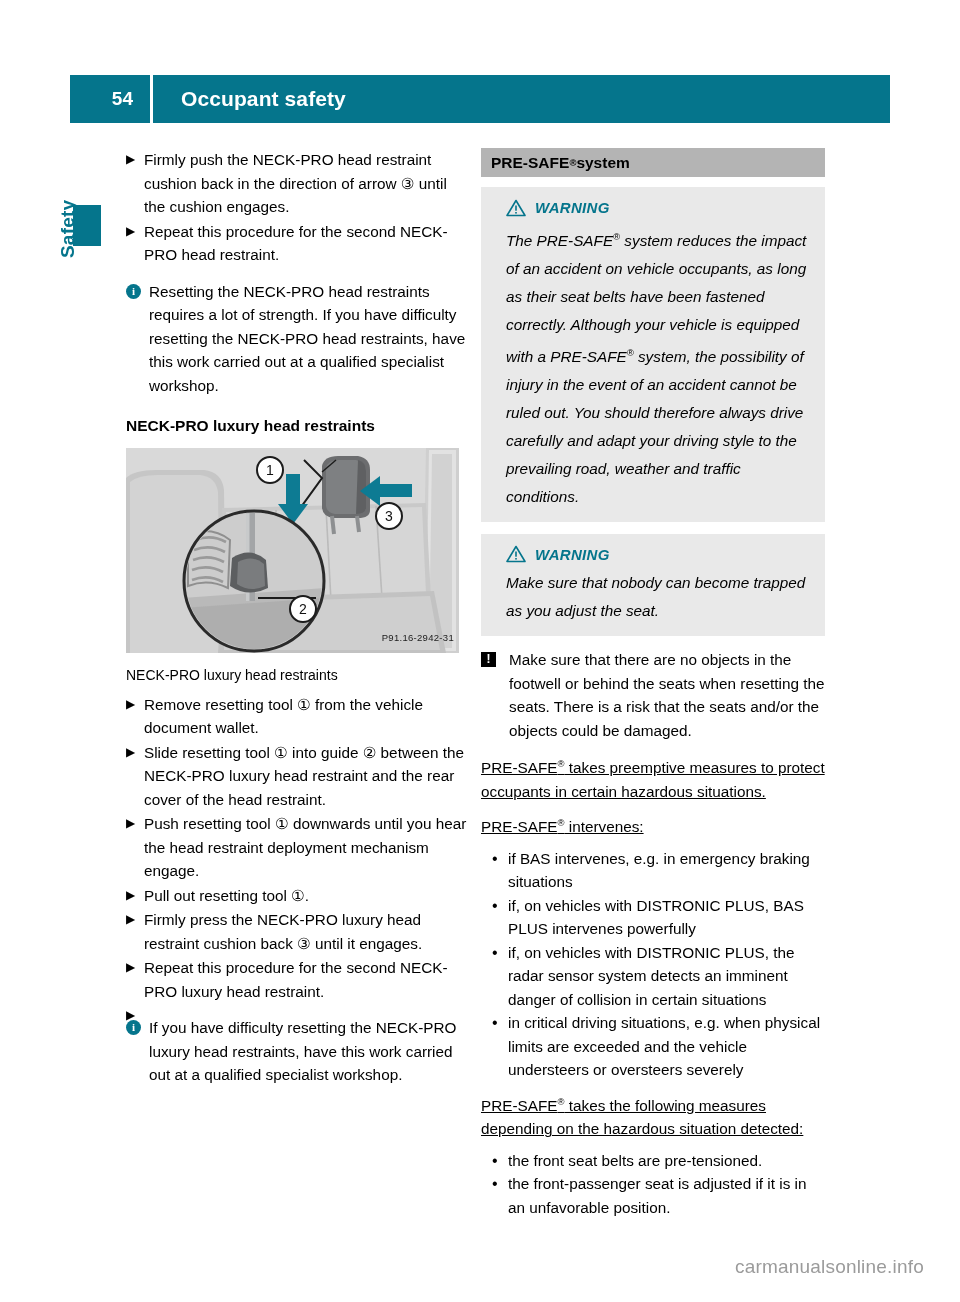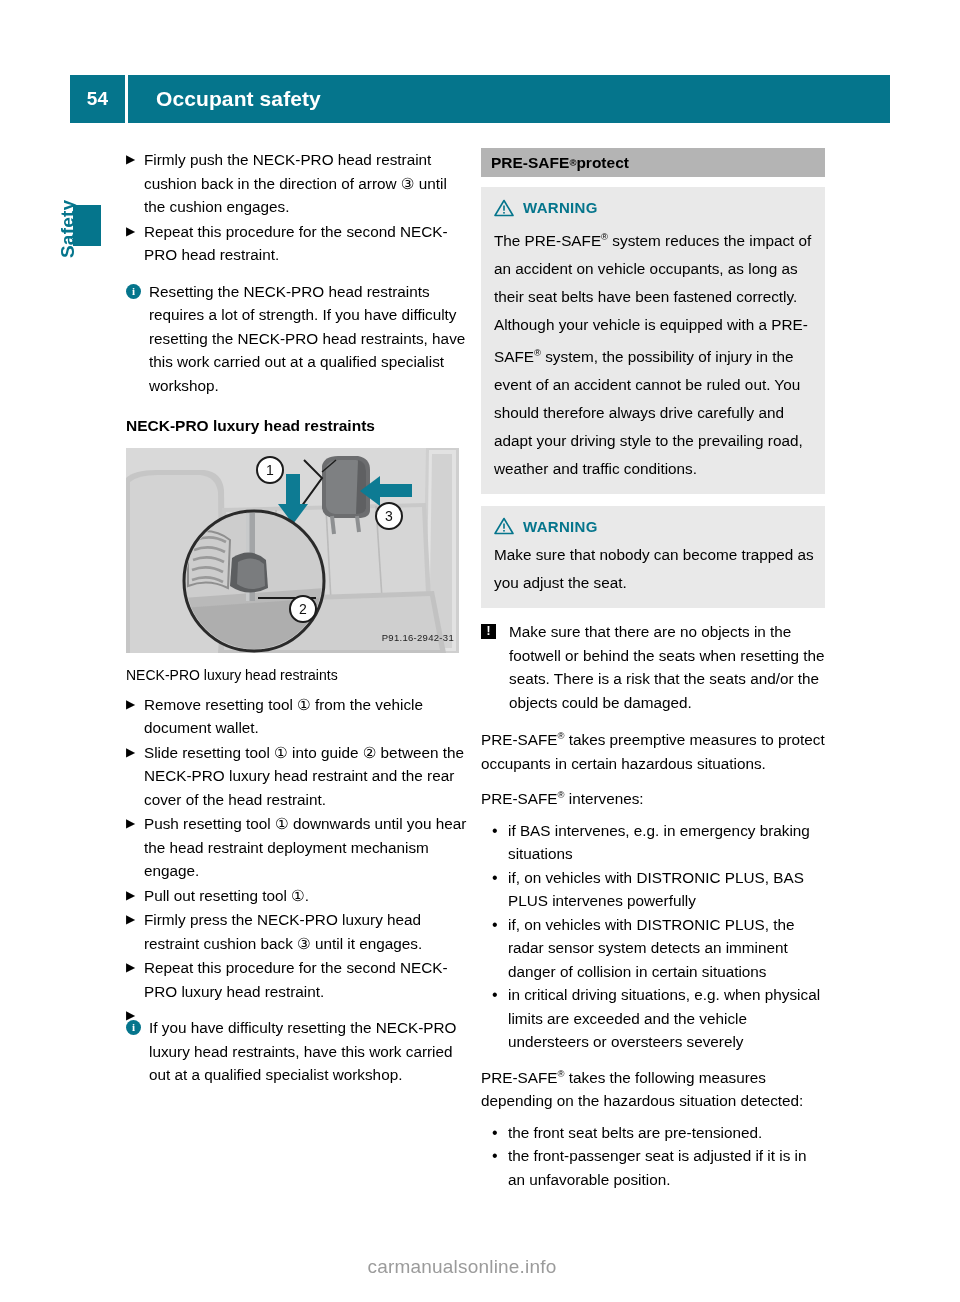--- a/index.html
+++ b/index.html
@@ -27,20 +27,21 @@
     display: flex;
     align-items: center;
   }
   .page-number {
     width: 55px;
     text-align: center;
     color: #ffffff;
     font-size: 19px;
     font-weight: bold;
     letter-spacing: .2px;
+    padding-left: 25px;
   }
   .header-divider {
     width: 3px;
     height: 48px;
     background: #ffffff;
   }
   .page-title {
     color: #ffffff;
     font-size: 21px;
     font-weight: bold;
@@ -103,21 +104,21 @@
     margin-left: 11px;
   }
   .dot-item .dot {
     position: absolute;
     left: 0;
     top: 0;
     font-size: 16px;
     line-height: 23.5px;
   }
 
-  p.para { margin: 0; }
+  p.para { margin: 0; text-decoration: underline; }
   .gap-s { height: 8px; }
 
   
   .note {
     position: relative;
     padding-left: 23px;
     margin-top: 13px;
   }
   .note-icon {
     position: absolute;
@@ -200,22 +201,23 @@
     align-items: center;
     padding-left: 10px;
     font-size: 15.5px;
     font-weight: bold;
     margin-bottom: 10px;
   }
 
   
   .warning-box {
     background: #e9e9e9;
-    padding: 9px 11px 11px 13px;
+    padding: 9px 11px 11px 25px;
     margin-bottom: 12px;
+    font-style: italic;
   }
   .warning-head {
     display: flex;
     align-items: center;
     gap: 9px;
     margin-bottom: 3px;
   }
   .warning-label {
     color: #05758c;
     font-size: 15px;
@@ -229,21 +231,21 @@
   }
 
   .sup { font-size: 9.5px; vertical-align: super; }
 
   
   .watermark {
     position: absolute;
     left: 0;
     top: 1256px;
     width: 924px;
-    text-align: center;
+    text-align: right;
     color: #9b9b9b;
     font-size: 19px;
     letter-spacing: .2px;
   }
 </style>
 </head>
 <body>
 
 <div class="page-header">
   <div class="page-number">54</div>
@@ -390,21 +392,21 @@
     <span>If you have difficulty resetting the NECK-PRO luxury head restraints, have this work carried out at a qualified specialist workshop.</span>
   </div>
 
 </div>
 
 <div class="col col-right">
 
   <div class="section-bar">
     <span>PRE-SAFE</span>
       <span class="sup">®</span>
-      <span> protect</span>
+      <span> system</span>
   </div>
 
   <div class="warning-box">
     <div class="warning-head">
       <svg class="tri-icon" width="20" height="18" viewBox="0 0 20 18">
         <path d="M10 1.5 L19 16.5 L1 16.5 Z" fill="none" stroke="#05758c" stroke-width="1.6" stroke-linejoin="round"></path>
         <rect x="9.2" y="6.5" width="1.6" height="5.2" fill="#05758c"></rect>
         <rect x="9.2" y="13" width="1.6" height="1.6" fill="#05758c"></rect>
       </svg>
       <span class="warning-label">WARNING</span>

